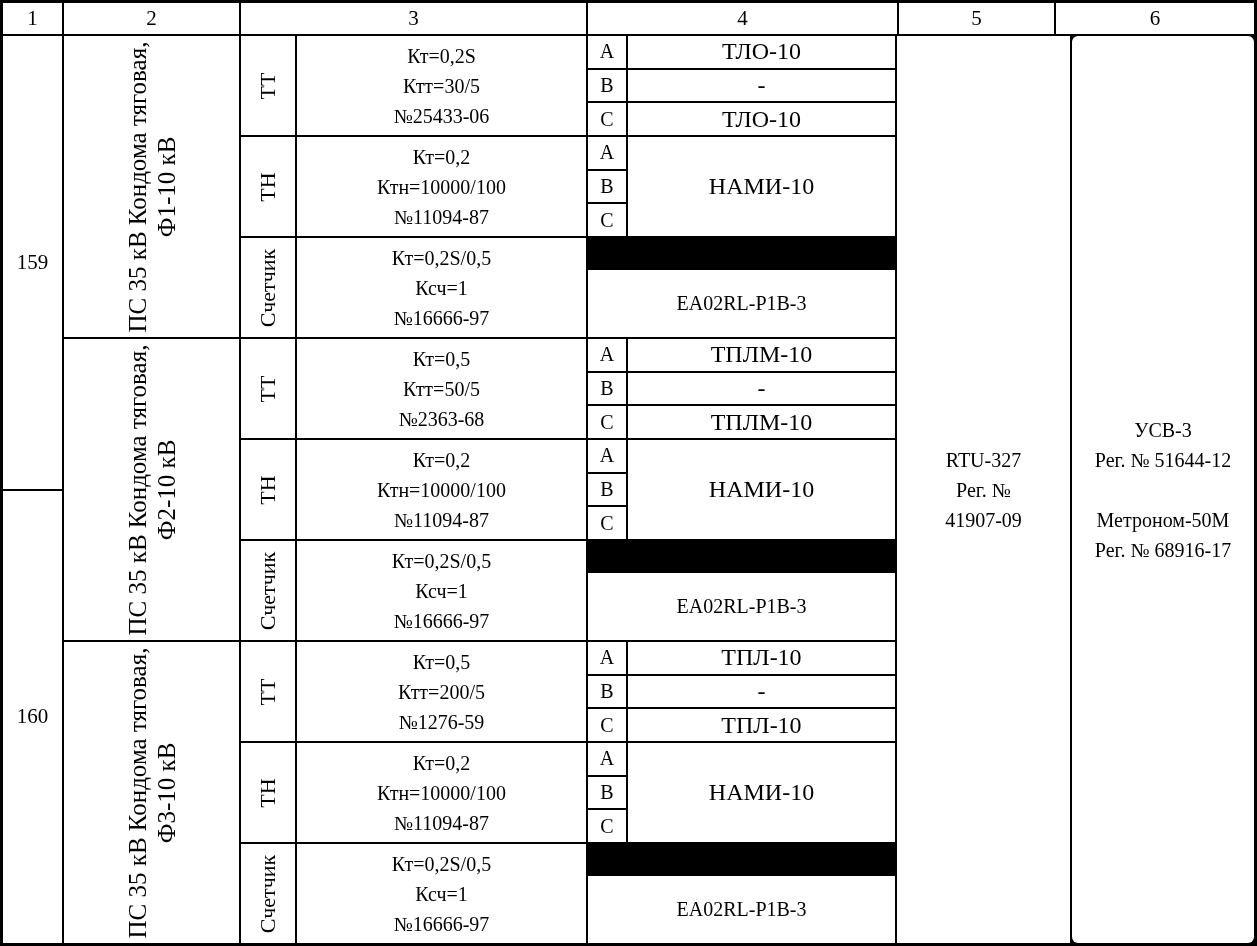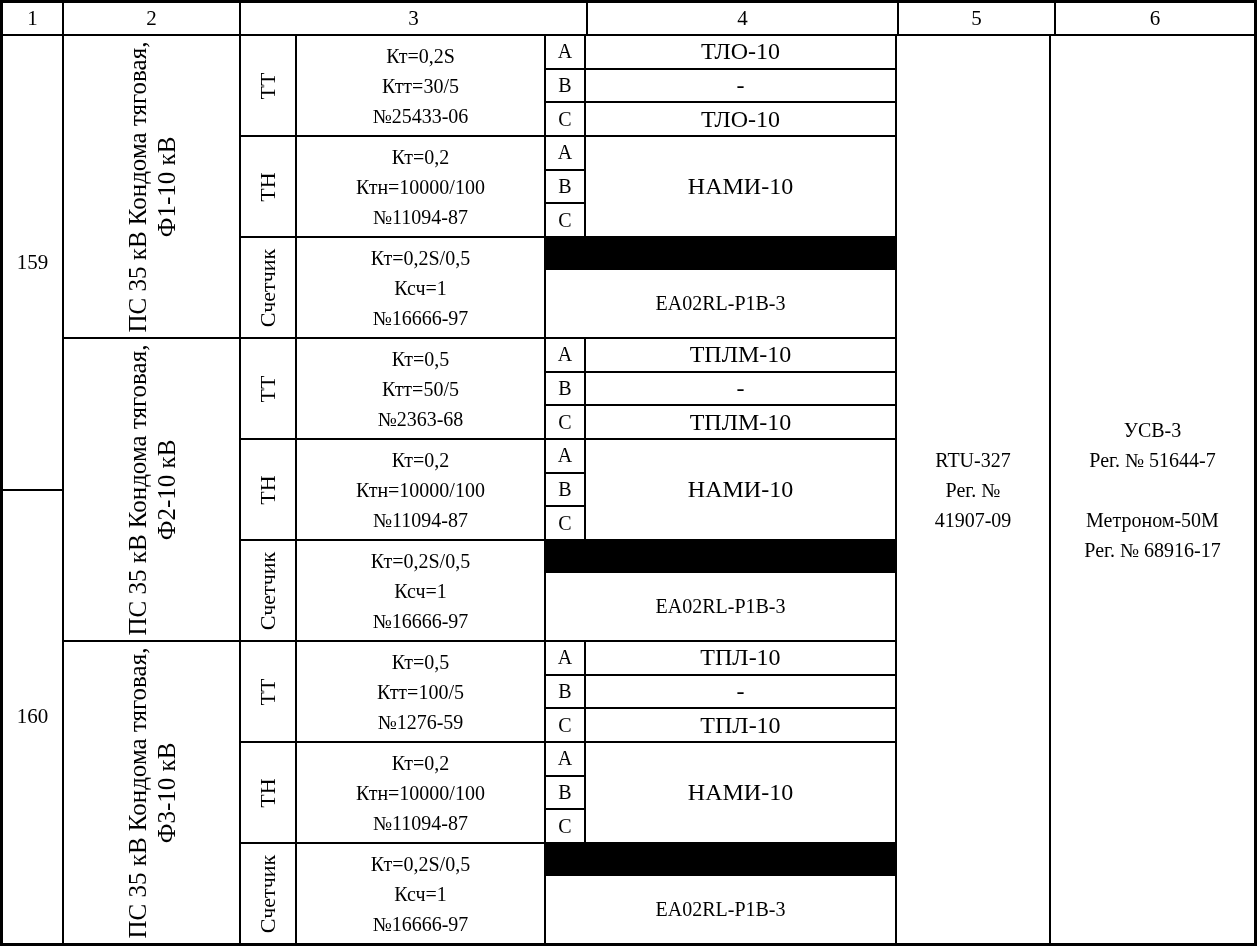--- a/index.html
+++ b/index.html
@@ -31,31 +31,31 @@
   .stationcol { width:175px; flex:none; }
   .stationcell { flex:1; position:relative; }
   .rot { position:absolute; left:50%; top:50%; transform:translate(-50%,-50%) rotate(-90deg); text-align:center; }
   .stationrot { width:302px; font-size:25px; line-height:29px; }
   .stationrot div { white-space:nowrap; }
   .mid { width:654px; flex:none; display:flex; flex-direction:column; gap:2px; }
   .group { flex:1; display:flex; flex-direction:column; gap:2px; }
   .section { flex:1; display:flex; gap:2px; }
   .labelcell { width:54px; flex:none; position:relative; background:#fff; }
   .labelrot { width:96px; font-size:22px; white-space:nowrap; }
-  .paramscell { width:247px; flex:none; flex-direction:column; font-size:20px; line-height:30px; }
+  .paramscell { width:289px; flex:none; flex-direction:column; font-size:20px; line-height:30px; }
   .right { flex:1; display:flex; flex-direction:column; gap:2px; }
   .phaserow { flex:1; display:flex; gap:2px; }
   .lettercell { width:38px; flex:none; font-size:20px; }
   .devicecell { flex:1; font-size:24px; }
   .tnright { flex:1; display:flex; gap:2px; }
   .tnletters { width:38px; flex:none; display:flex; flex-direction:column; gap:2px; }
   .tnletters .lettercell { width:auto; flex:1; }
   .meterright { flex:1; font-size:20px;margin-top:32px; }
-  .col5 { width:152px; flex:none; flex-direction:column; font-size:20px; line-height:30px; }
-  .col6 { flex:1; flex-direction:column; font-size:20px; line-height:30px; }
+  .col5 { width:173px; flex:none; flex-direction:column; font-size:20px; line-height:30px; }
+  .col6 { flex:1; flex-direction:column; font-size:20px; line-height:30px;border-radius:6px; }
   .syncgap { height:30px; }
 </style>
 </head>
 <body>
 
 <div class="table">
 
   <div class="hdr">
     <div class="cell hc w1">1</div>
     <div class="cell hc w2">2</div>
@@ -207,21 +207,21 @@
         </div>
       </div>
 
       <div class="group">
         <div class="section">
           <div class="labelcell">
               <div class="rot labelrot">ТТ</div>
             </div>
           <div class="cell paramscell">
             <div>Кт=0,5</div>
-            <div>Ктт=100/5</div>
+            <div>Ктт=200/5</div>
             <div>№1276-59</div>
           </div>
           <div class="right">
             <div class="phaserow">
               <div class="cell lettercell">A</div>
               <div class="cell devicecell">ТПЛ-10</div>
             </div>
             <div class="phaserow">
               <div class="cell lettercell">B</div>
               <div class="cell devicecell">-</div>
@@ -266,20 +266,20 @@
     </div>
 
     <div class="cell col5">
       <div>RTU-327</div>
       <div>Рег. №</div>
       <div>41907-09</div>
     </div>
 
     <div class="cell col6">
       <div>УСВ-3</div>
-      <div>Рег. № 51644-7</div>
+      <div>Рег. № 51644-12</div>
       <div class="syncgap"></div>
       <div>Метроном-50М</div>
       <div>Рег. № 68916-17</div>
     </div>
 
   </div>
 </div>
 
 </body></html>

